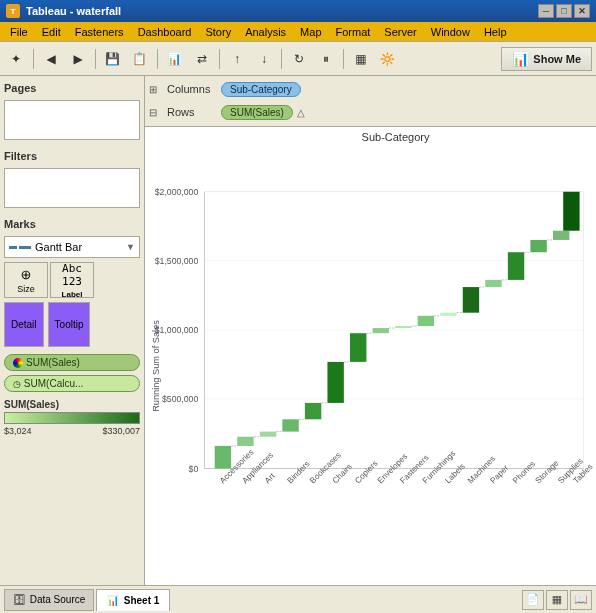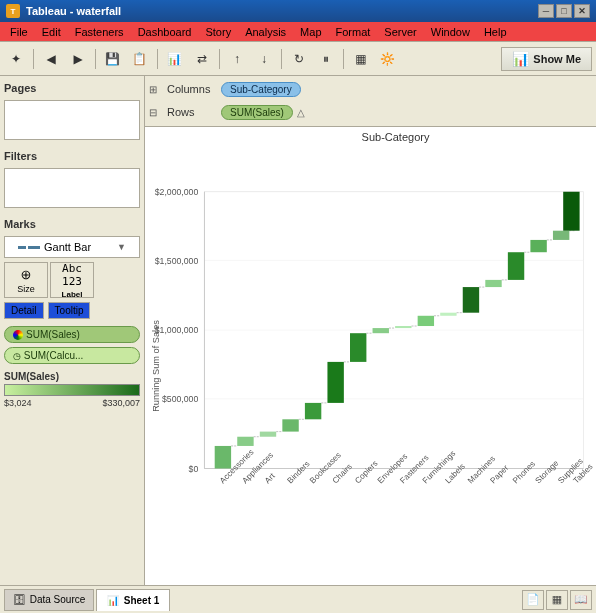--- a/index.html
+++ b/index.html
@@ -17,21 +17,21 @@
       font-size: 11px;
       font-weight: bold;
     }
     .title-bar-left { display: flex; align-items: center; gap: 6px; }
     .title-bar-icon { width: 14px; height: 14px; background: #e8a020; border-radius: 2px; display: flex; align-items: center; justify-content: center; font-size: 8px; color: white; font-weight: bold; }
     .title-bar-controls { display: flex; gap: 2px; }
     .title-bar-btn { width: 16px; height: 14px; background: #c0bdb5; border: 1px solid #888; display: flex; align-items: center; justify-content: center; font-size: 9px; cursor: pointer; color: #333; }
 
     
     .menu-bar {
-      background: #ef4444;
+      background: #eab308;
       height: 20px;
       display: flex;
       align-items: center;
       padding: 0 4px;
       border-bottom: 1px solid #aca899;
       gap: 2px;
     }
     .menu-item {
       padding: 2px 6px;
       font-size: 11px;
@@ -104,21 +104,21 @@
     }
 
     
     .marks-dropdown {
       background: white;
       border: 1px solid #aca899;
       height: 22px;
       display: flex;
       align-items: center;
       justify-content: space-between;
-      padding: 0 13px;
+      padding: 0 4px;
       cursor: pointer;
       margin-bottom: 4px;
     }
     .marks-dropdown-icon { font-size: 9px; color: #666; }
     .marks-grid {
       display: grid;
       grid-template-columns: 1fr 1fr 1fr;
       gap: 2px;
       margin-bottom: 4px;
     }
@@ -133,23 +133,23 @@
       cursor: pointer;
       font-size: 9px;
       gap: 2px;
     }
     .marks-row {
       display: flex;
       gap: 4px;
       margin-bottom: 4px;
     }
     .marks-row-btn {
-      background: #1d4ed8;
-      border: 1px solid #aca899;
-      padding: 2px 6px;
+      background: #8b5cf6;
+      border: 1px solid #aca899;
+      padding: 16px 6px;
       font-size: 10px;
       cursor: pointer;
     }
 
     
     .pill {
       background: #a0c878;
       border: 1px solid #6a9a4a;
       border-radius: 10px;
       padding: 2px 8px;

